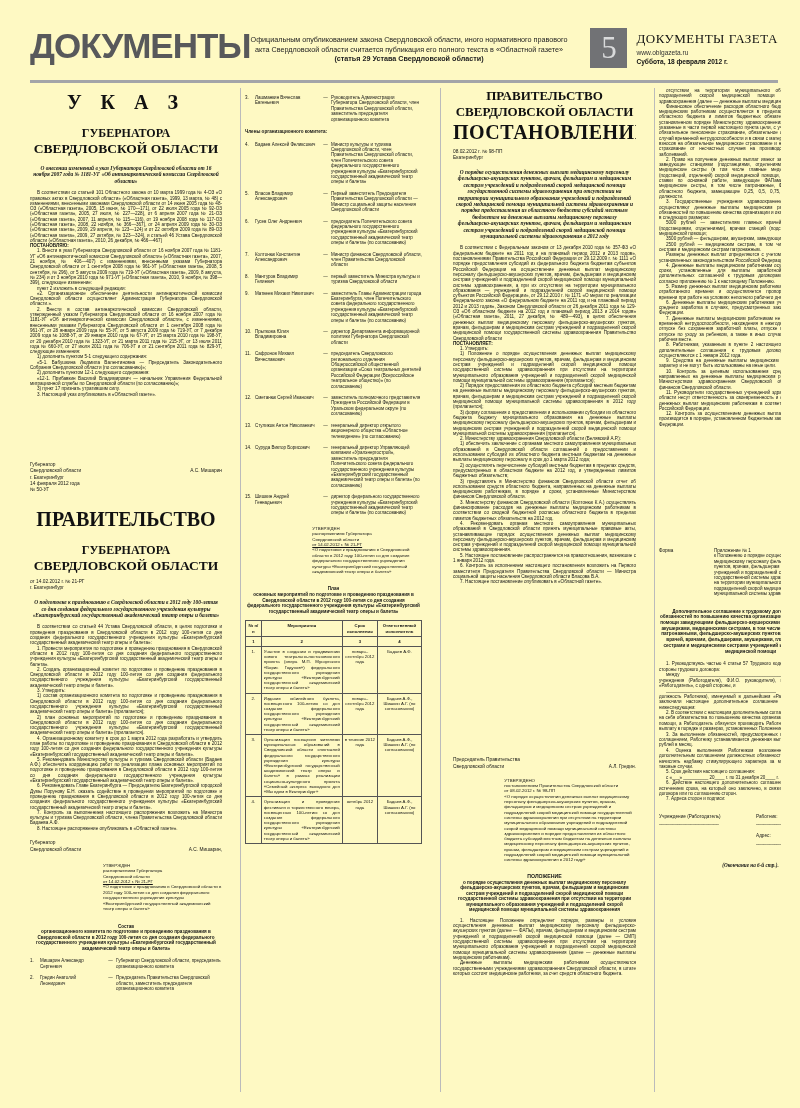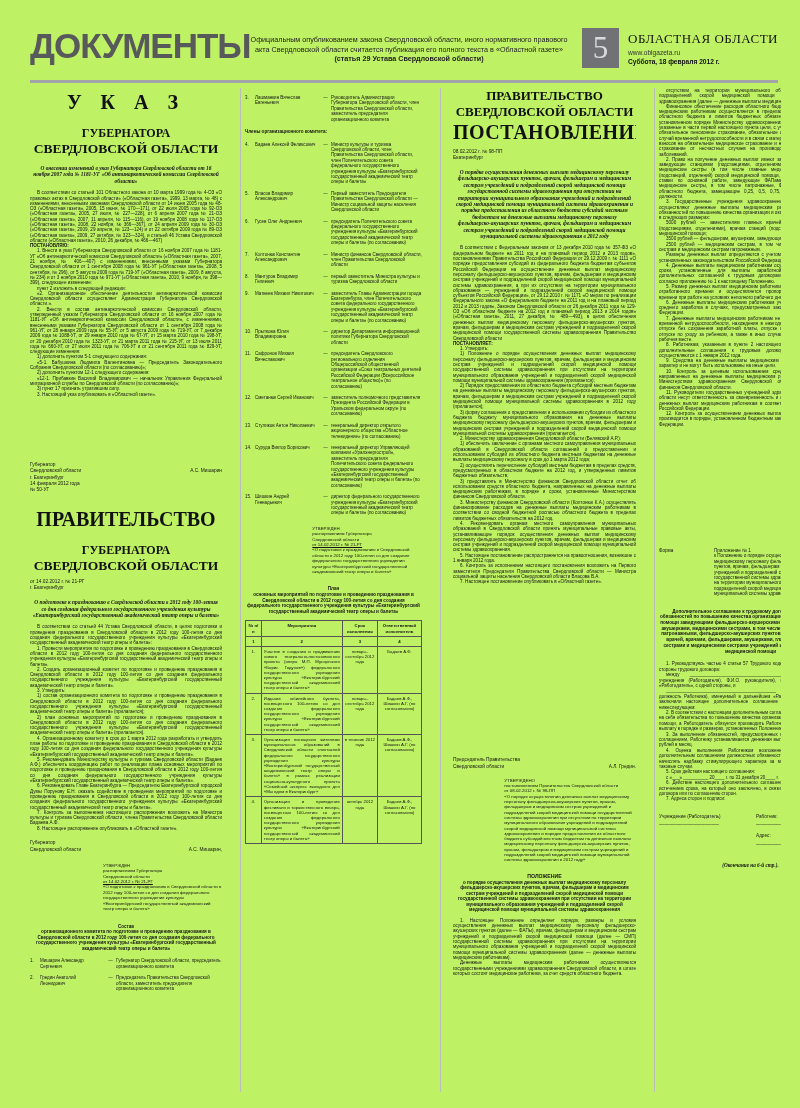--- a/index.html
+++ b/index.html
@@ -1,16 +1,16 @@
 <!DOCTYPE html>
 <html><head>
 <meta charset="utf-8">
 <style>
   html,body{margin:0;padding:0;background:#e8e8e8;}
-  .page{position:relative;width:800px;height:1108px;background:#bef264;margin:0 auto;
+  .page{position:relative;width:800px;height:1108px;background:#fef9c3;margin:0 auto;
         font-family:"Liberation Sans",sans-serif;color:#141414;overflow:hidden;}
   
   .masthead{position:absolute;top:26px;left:30px;right:22px;height:52px;display:flex;align-items:flex-start;}
   .mast-title{font-weight:bold;font-size:35px;line-height:40px;letter-spacing:-1px;color:#58595b;width:205px;flex:none;}
   .mast-notice{width:320px;margin-left:14px;margin-top:9px;font-size:7.2px;line-height:9.6px;text-align:center;color:#222;}
   .mast-right{margin-left:auto;display:flex;gap:9px;margin-top:2px;}
   .page-badge{width:37px;height:40px;background:#717275;color:#d9dadb;font-family:"Liberation Serif",serif;
               font-size:31px;display:flex;align-items:center;justify-content:center;}
   .paper-meta{padding-top:3px;}
   .paper-name{font-family:"Liberation Serif",serif;font-size:13px;letter-spacing:.5px;color:#111;}
@@ -87,21 +87,21 @@
 <div class="page">
 
   <header class="masthead">
     <div class="mast-title">ДОКУМЕНТЫ</div>
     <div class="mast-notice">
       <span>Официальным опубликованием закона Свердловской области, иного нормативного правового акта  Свердловской области считается публикация его полного текста в «Областной газете» </span><b>(статья 29 Устава Свердловской области)</b>
     </div>
     <div class="mast-right">
       <div class="page-badge">5</div>
       <div class="paper-meta">
-        <div class="paper-name">ОБЛАСТНАЯ ОБЛАСТИ</div>
+        <div class="paper-name">ДОКУМЕНТЫ ГАЗЕТА</div>
         <div class="paper-site">www.oblgazeta.ru</div>
         <div class="paper-date">Суббота, 18 февраля 2012 г.</div>
       </div>
     </div>
   </header>
   <div class="mast-rule"></div>
 
   <main class="columns">
 
     <section class="col col1">

